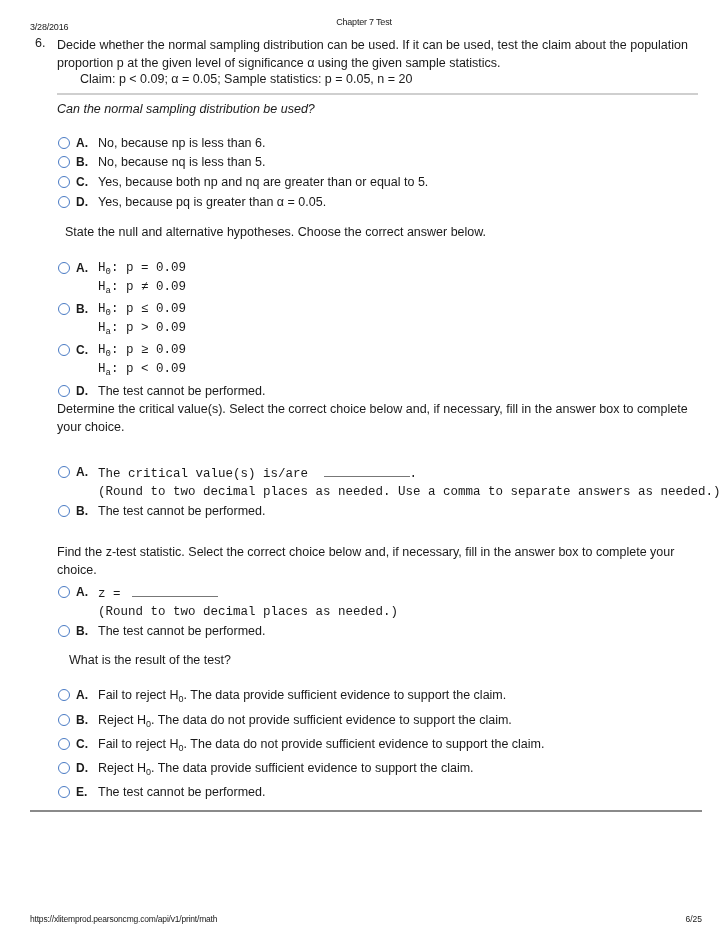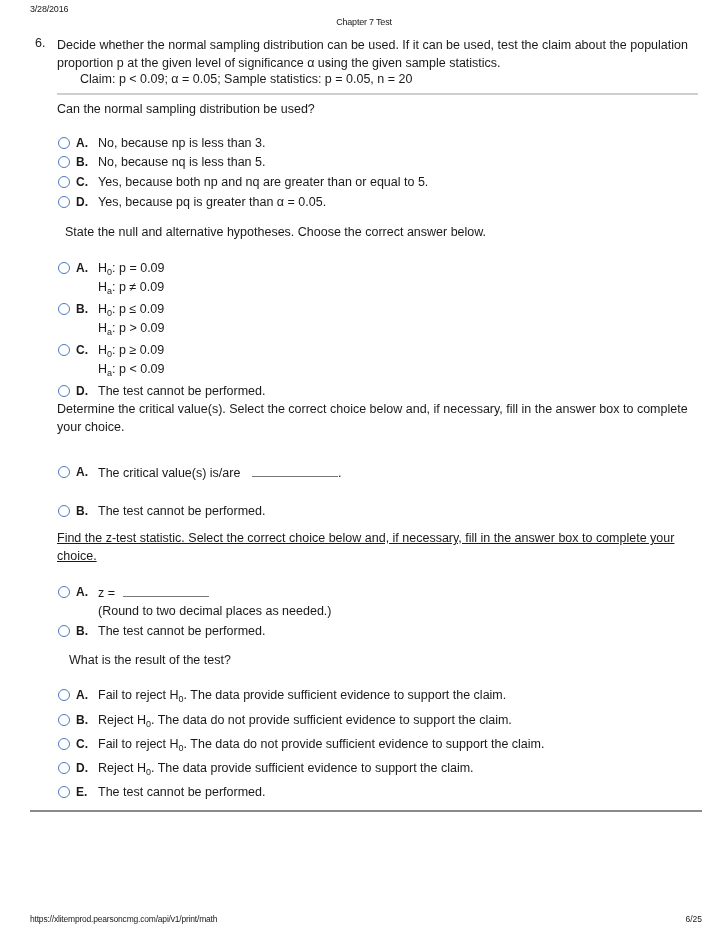--- a/index.html
+++ b/index.html
@@ -1,55 +1,55 @@
 <!DOCTYPE html>
 <html><head>
 <meta charset="utf-8">
 <style>
   * { box-sizing: border-box; margin: 0; padding: 0; }
   html, body { width: 728px; height: 942px; background: #ffffff; overflow: hidden; }
   body { position: relative; font-family: "Liberation Sans", sans-serif; color: #1a1a1a; }
-  .hdr-date { position: absolute; left: 30px; top: 4px; font-size: 9px; letter-spacing: -0.2px; }
+  .hdr-date { position: absolute; left: 30px; top: 22px; font-size: 9px; letter-spacing: -0.2px; }
   .hdr-title { position: absolute; left: 0; right: 0; top: 17px; text-align: center; font-size: 9px; letter-spacing: -0.2px; }
   .qnum { position: absolute; left: 35px; top: 36px; font-size: 12.5px; }
   .qtext { position: absolute; left: 57px; top: 36px; width: 650px; font-size: 12.5px; line-height: 18px; }
   .claim { position: absolute; left: 80px; top: 72px; font-size: 12.5px; }
   .phat { position: relative; display: inline-block; }
   .phat .hat { position: absolute; left: 1px; top: -11px; font-size: 10px; }
   .hr-top { position: absolute; left: 57px; top: 93px; width: 641px; height: 2px; background: #cfcfcf; }
   .hr-bot { position: absolute; left: 30px; top: 810px; width: 672px; height: 2px; background: #8a8a8a; }
   .prompt { position: absolute; left: 57px; width: 650px; font-size: 12.5px; line-height: 18px; }
   .opt { position: absolute; left: 58px; font-size: 12.5px; line-height: 18px; display: flex; align-items: flex-start; }
   .radio { width: 12px; height: 12px; border: 1.5px solid #4a7bc4; border-radius: 50%; margin-top: 3px; margin-right: 6px; flex: none; background: #fff; }
   .letter { font-weight: bold; width: 22px; flex: none; font-size: 12px; }
-  .body { display: block; }
+  .body { display: block; font-family: Liberation Mono, monospace; }
   .sub { font-size: 9px; position: relative; top: 3px; }
   .blank { display: inline-block; border-bottom: 1px solid #777; height: 14px; vertical-align: baseline; }
   .note { display: block; }
   .ftr-url { position: absolute; left: 30px; top: 914px; font-size: 8.5px; letter-spacing: -0.2px; }
   .ftr-page { position: absolute; right: 26px; top: 914px; font-size: 8.5px; }
 </style>
 </head>
 <body>
 
 <div class="hdr-date">3/28/2016</div>
 <div class="hdr-title">Chapter 7 Test</div>
 
 <div class="qnum">6.</div>
 <div class="qtext">Decide whether the normal sampling distribution can be used. If it can be used, test the claim about the population proportion p at the given level of significance α using the given sample statistics.</div>
 <div class="claim">
   <span>Claim: p &lt; 0.09; α = 0.05; Sample statistics: </span><span class="phat"><span class="hat">^</span><span>p</span></span><span> = 0.05, n = 20</span>
 </div>
 <div class="hr-top"></div>
 
-<div class="prompt" style="top:100px;">Can the normal sampling distribution be used?</div>
+<div class="prompt" style="top:100px;font-style:italic;">Can the normal sampling distribution be used?</div>
 <div class="opt" style="top:134px;">
   <span class="radio"></span>
   <span class="letter">A.</span>
-  <span>No, because np is less than 3.</span>
+  <span>No, because np is less than 6.</span>
 </div>
 <div class="opt" style="top:153px;">
   <span class="radio"></span>
   <span class="letter">B.</span>
   <span>No, because nq is less than 5.</span>
 </div>
 <div class="opt" style="top:173px;">
   <span class="radio"></span>
   <span class="letter">C.</span>
   <span>Yes, because both np and nq are greater than or equal to 5.</span>
@@ -90,29 +90,30 @@
   <span class="letter">D.</span>
   <span>The test cannot be performed.</span>
 </div>
 
 <div class="prompt" style="top:400px;">Determine the critical value(s). Select the correct choice below and, if necessary, fill in the answer box to complete your choice.</div>
 <div class="opt" style="top:463px;">
   <span class="radio"></span>
   <span class="letter">A.</span>
   <span class="body">
     <span><span>The critical value(s) is/are </span><span class="blank" style="width:86px;margin-left:8px;"></span><span>.</span></span>
+    <span class="note">(Round to two decimal places as needed. Use a comma to separate answers as needed.)</span>
   </span>
 </div>
 <div class="opt" style="top:502px;">
   <span class="radio"></span>
   <span class="letter">B.</span>
   <span>The test cannot be performed.</span>
 </div>
 
-<div class="prompt" style="top:529px;text-decoration:underline;">Find the z-test statistic. Select the correct choice below and, if necessary, fill in the answer box to complete your choice.</div>
+<div class="prompt" style="top:543px;">Find the z-test statistic. Select the correct choice below and, if necessary, fill in the answer box to complete your choice.</div>
 <div class="opt" style="top:583px;">
   <span class="radio"></span>
   <span class="letter">A.</span>
   <span class="body">
     <span><span>z = </span><span class="blank" style="width:86px;margin-left:4px;"></span></span>
     <span class="note">(Round to two decimal places as needed.)</span>
   </span>
 </div>
 <div class="opt" style="top:622px;">
   <span class="radio"></span>

